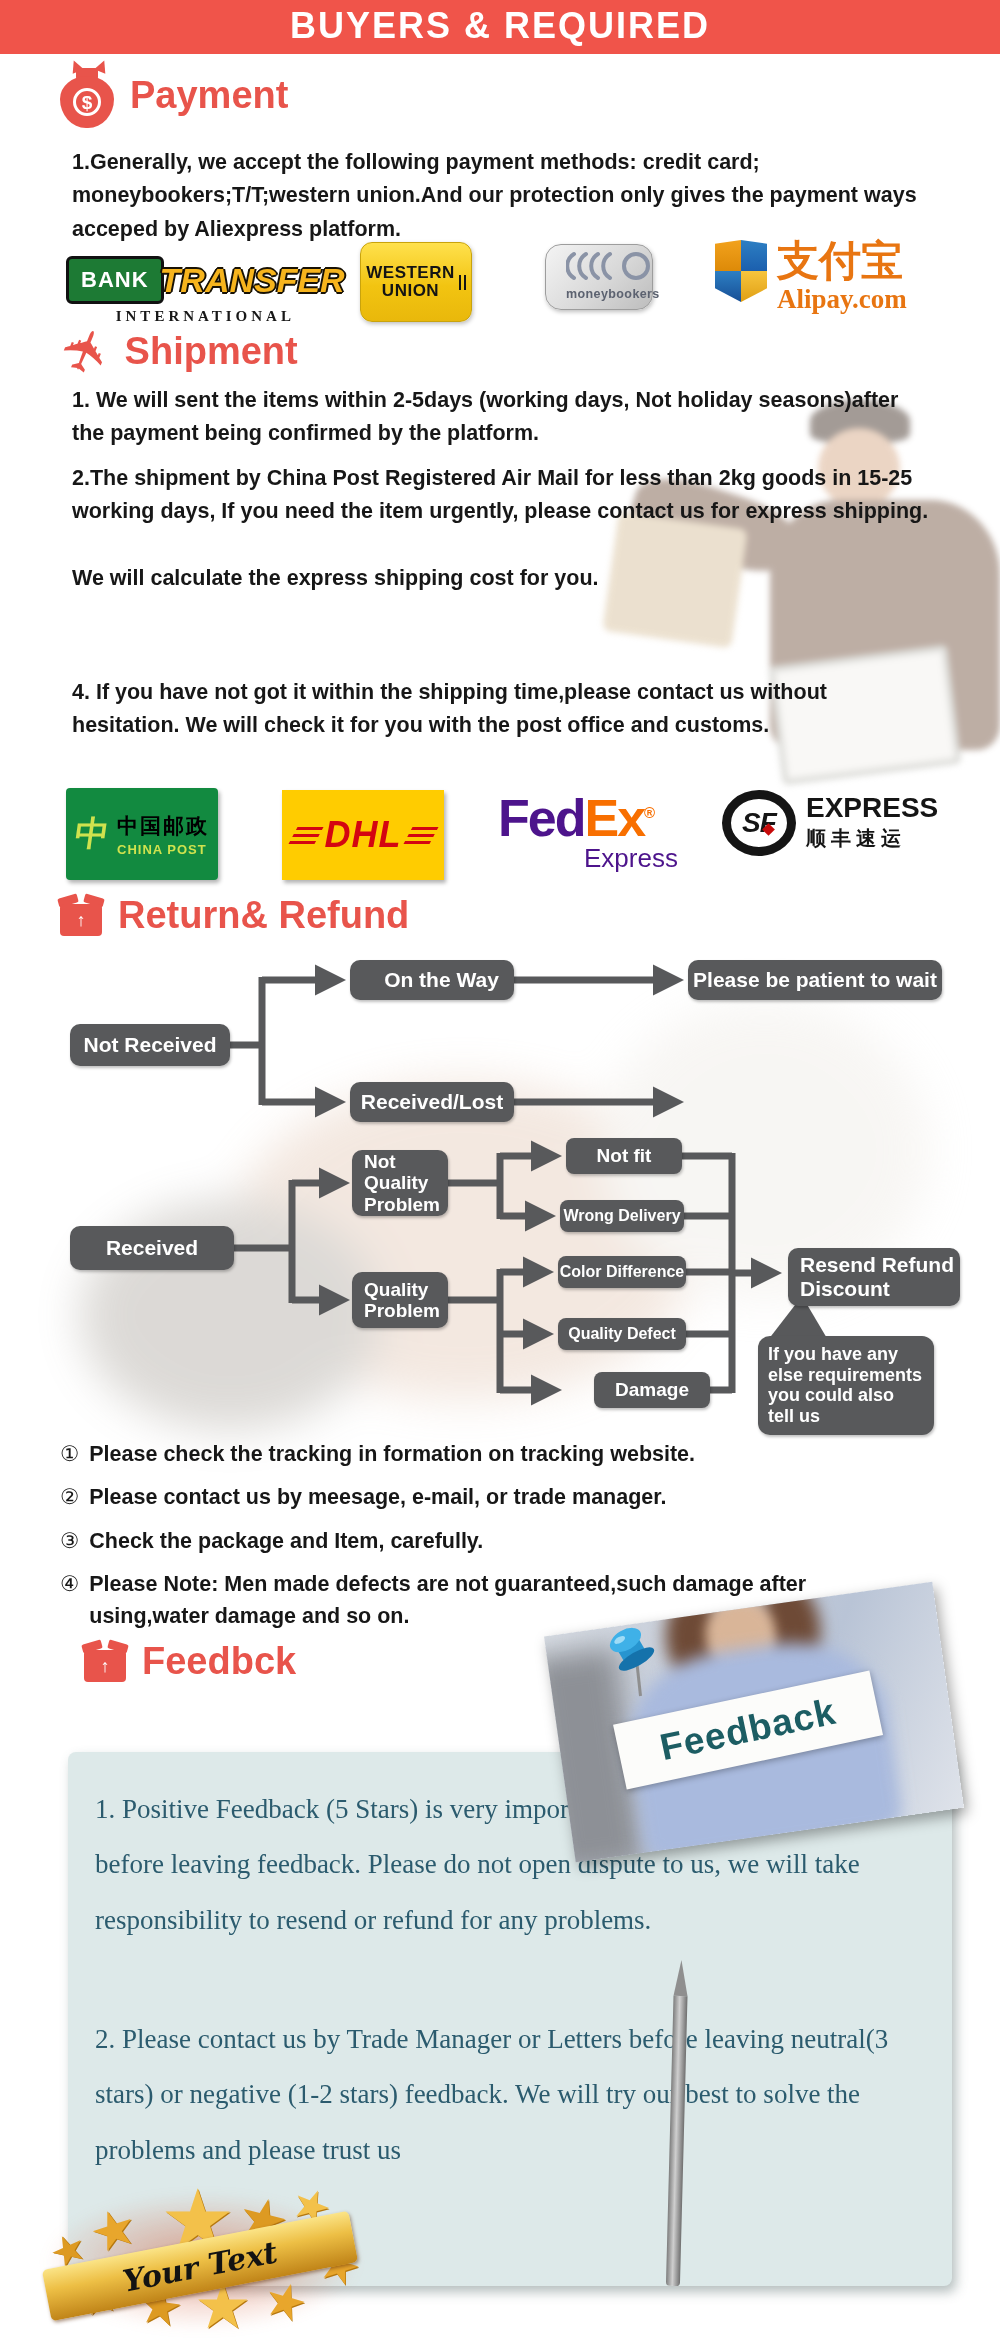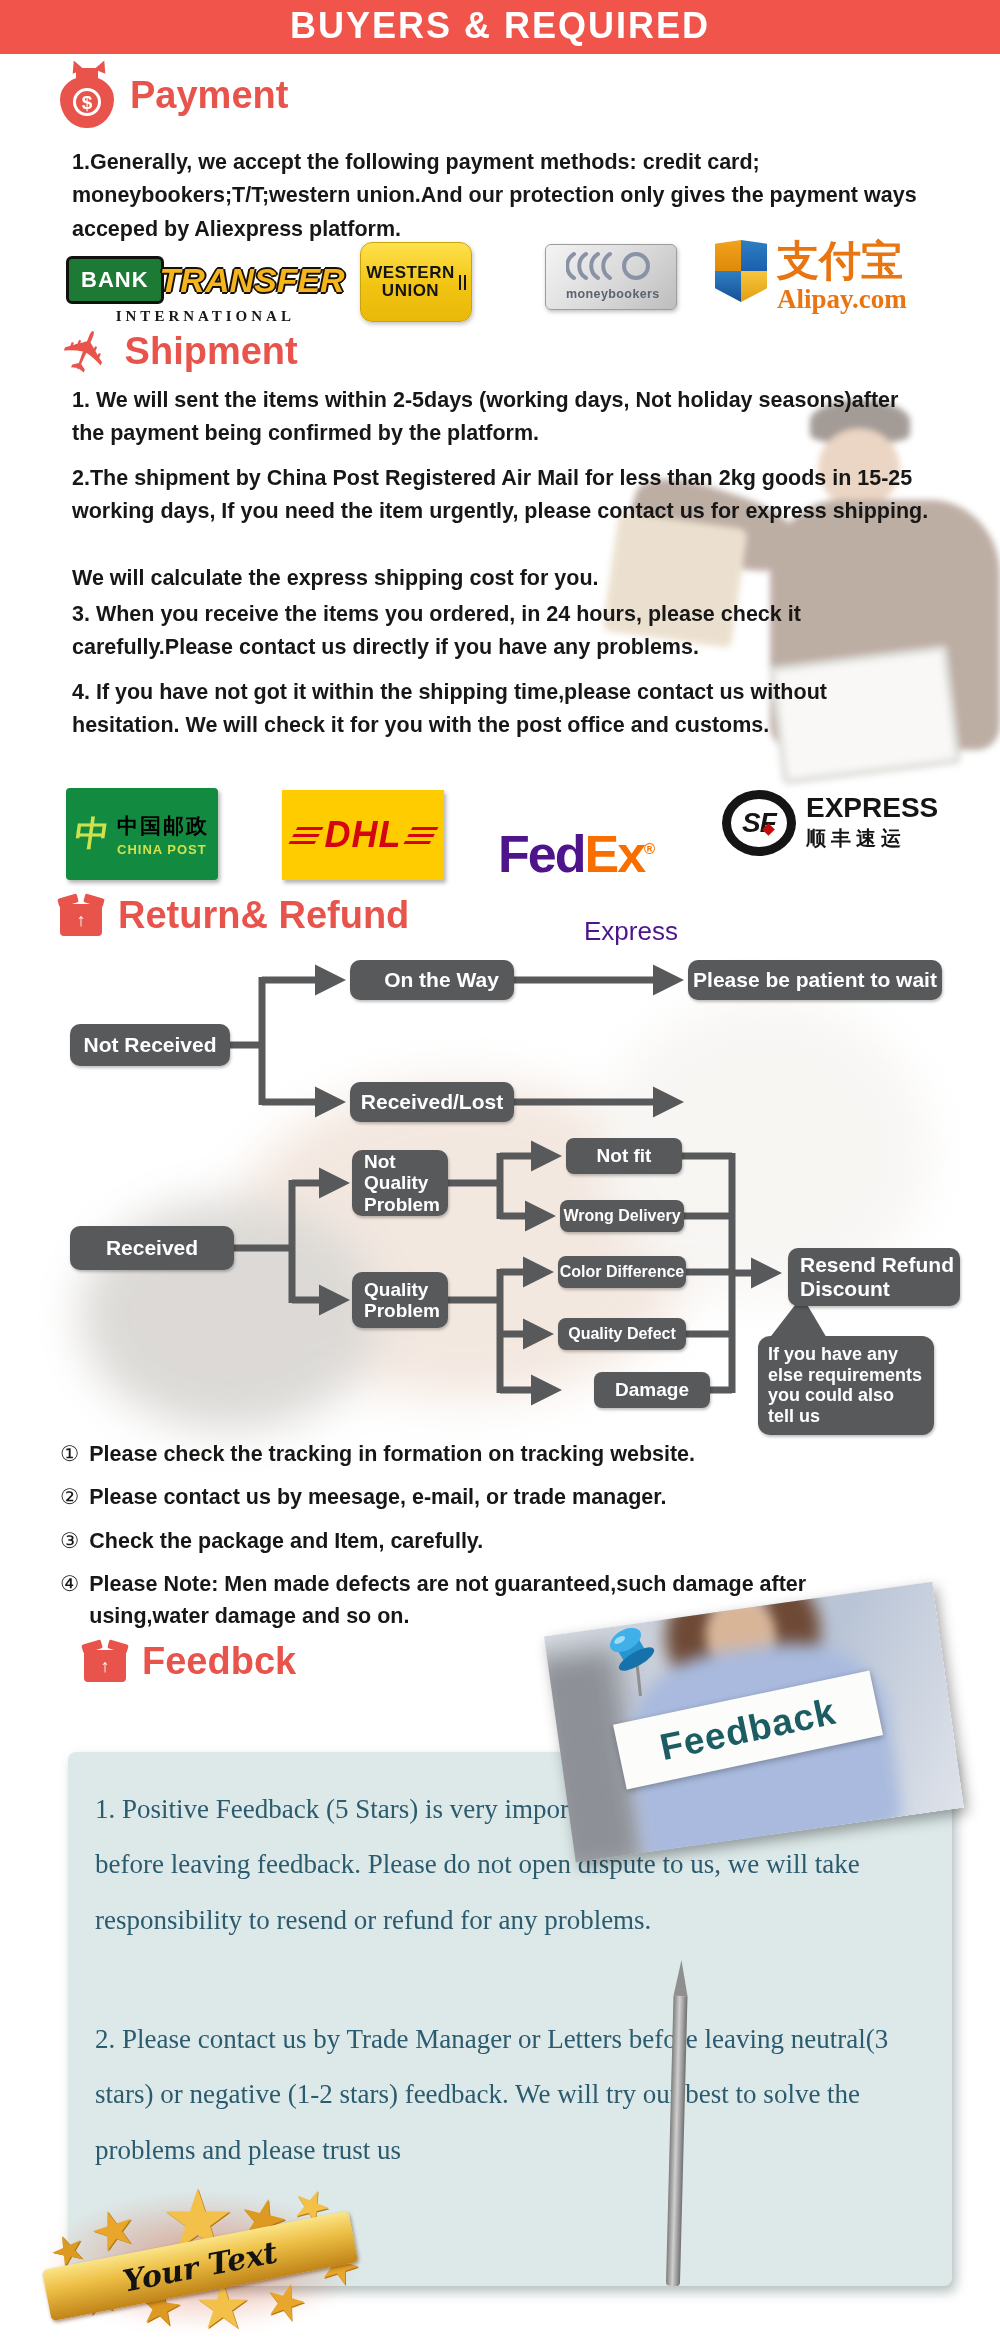--- a/index.html
+++ b/index.html
@@ -46,22 +46,22 @@
              font-size:22px; padding:8px 12px; letter-spacing:1px; }
   .bt-transfer { font-size:34px; font-weight:800; font-style:italic; color:#f6b41d; margin-left:-4px;
                  text-shadow:-2px 0 #181205, 2px 0 #181205, 0 -2px #181205, 0 2px #181205, -1px -1px #181205, 1px 1px #181205; }
   .bt-intl { font-family:"Liberation Serif", serif; font-size:15px; font-weight:700; color:#181818;
              letter-spacing:4px; text-align:center; margin-top:4px; }
   .wu-box { width:112px; height:80px; background:linear-gradient(180deg,#ffe14d,#f2c411 55%,#e9b80b);
             border-radius:12px; border:1px solid #c9a30c; display:flex; align-items:center; justify-content:center;
             box-shadow:1px 2px 4px rgba(0,0,0,.25); }
   .wu-text { font-size:17px; font-weight:800; color:#141414; line-height:1.05; text-align:center; letter-spacing:.5px; }
   .wu-bars { width:7px; height:15px; border-left:2.5px solid #141414; border-right:2.5px solid #141414; margin-left:4px; }
-  .mb-card { width:132px; height:66px; background:linear-gradient(135deg,#f4f4f4,#d9d9d9 55%,#bdbdbd);
-             border:1px solid #9d9d9d; border-radius:6px; padding:6px 20px 4px; box-shadow:1px 2px 4px rgba(0,0,0,.25); }
+  .mb-card { width:108px; height:66px; background:linear-gradient(135deg,#f4f4f4,#d9d9d9 55%,#bdbdbd);
+             border:1px solid #9d9d9d; border-radius:16px; padding:6px 20px 4px; box-shadow:1px 2px 4px rgba(0,0,0,.25); }
   .mb-label { font-size:12.5px; font-weight:700; color:#5c6270; letter-spacing:.4px; text-align:center; margin-top:2px; }
   .alipay-wrap { display:flex; align-items:flex-start; gap:10px; }
   .ali-shield { width:52px; height:62px;
         background-image:linear-gradient(#f2a21d,#dd8a08),linear-gradient(#2d7fc3,#1b5fae),linear-gradient(#2d7fc3,#174f96),linear-gradient(#f7c53d,#e09f14);
         background-size:50% 50%; background-repeat:no-repeat; background-position:0 0,100% 0,0 100%,100% 100%;
         clip-path:polygon(50% 100%, 0 78%, 0 6%, 50% 0, 100% 6%, 100% 78%); }
   .ali-cn { font-size:42px; font-weight:800; color:#e87511; line-height:1; }
   .ali-dom { font-family:"Liberation Serif", serif; font-size:27px; font-weight:700; color:#e87511; margin-top:2px; }
 
   
@@ -215,38 +215,37 @@
     <div class="blob" style="left:218px; top:58px; width:82px; height:80px; background:#d8ac8b;"></div>
     <div class="blob" style="left:170px; top:130px; width:230px; height:250px; background:#7d5f4c; border-radius:30% 30% 10% 10%;"></div>
     <div class="blob" style="left:30px; top:120px; width:170px; height:70px; background:#7d5f4c; border-radius:40%; transform:rotate(18deg);"></div>
     <div class="blob" style="left:10px; top:150px; width:130px; height:120px; background:#d9c3a0; border-radius:8px; transform:rotate(8deg);"></div>
     <div class="blob" style="left:175px; top:285px; width:180px; height:120px; background:#f4f2ee; border:6px solid #bdbdb6; border-radius:6px; transform:rotate(-7deg);"></div>
   </div>
 
   <p class="para" style="top:384px;">1. We will sent the items within 2-5days (working days, Not holiday seasons)after the payment being confirmed by the platform.</p>
   <p class="para" style="top:462px;">2.The shipment by China Post Registered Air Mail for less than  2kg goods in 15-25 working days, If  you need the item urgently, please contact us for express shipping.</p>
   <p class="para" style="top:562px;">We will calculate the express shipping cost for you.</p>
-  <p class="para" style="top:598px;">3. When you receive the items you ordered, in 24 hours, please check  it carefully.Please contact us directly if you have any problems.</p>
   <p class="para" style="top:676px;">4. If you have not got it within the shipping time,please contact us without hesitation. We will check it for you with the post office and customs.</p>
 
   <div class="logo cp-box" style="left:66px; top:788px;">
     <span class="cp-emblem">中</span>
     <div>
       <div class="cp-cn">中国邮政</div>
       <div class="cp-en">CHINA POST</div>
     </div>
   </div>
 
   <div class="logo dhl-box" style="left:282px; top:790px;">
     <div class="dhl-stripes"></div>
     <span class="dhl-text">DHL</span>
     <div class="dhl-stripes"></div>
   </div>
 
-  <div class="logo fedex" style="left:498px; top:828px;gap:37px;">
+  <div class="logo fedex" style="left:498px; top:792px;">
     <div class="fedex-main"><span class="fedex-fed">Fed</span><span class="fedex-ex">Ex</span><span class="fedex-reg">®</span></div>
     <div class="fedex-sub">Express</div>
   </div>
 
   <div class="logo sf-wrap" style="left:722px; top:790px;">
     <div class="sf-ring">
       <span class="sf-abbr">SF</span>
       <span class="sf-dot"></span>
     </div>
     <div>

